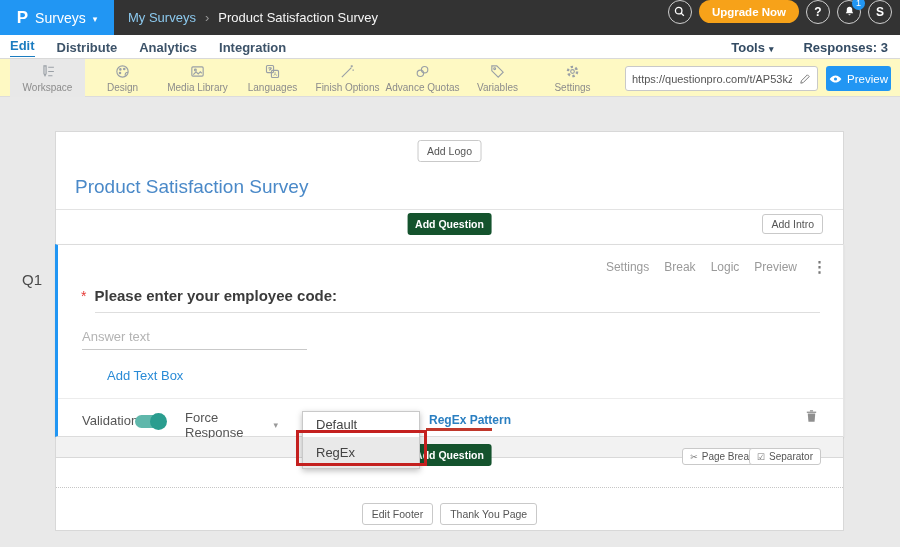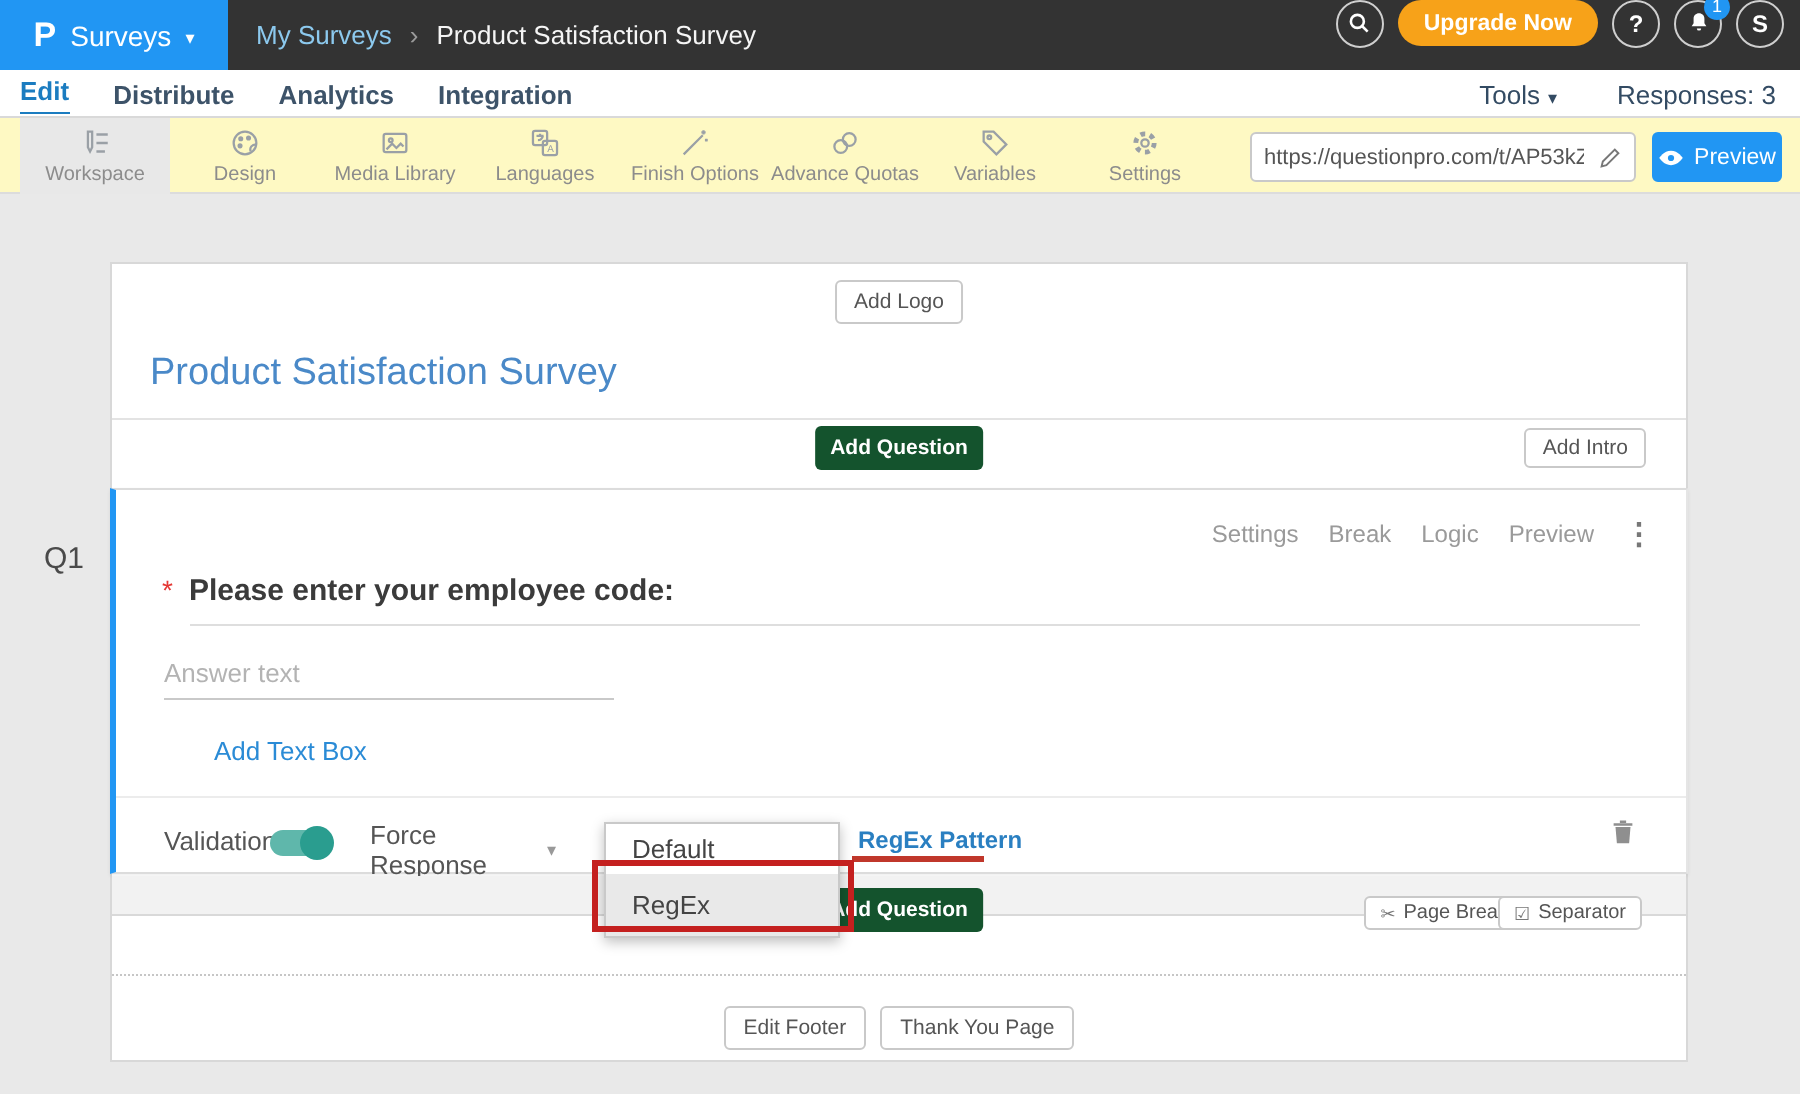--- a/index.html
+++ b/index.html
@@ -25,21 +25,21 @@
              color:#fff; font-size:11.5px; font-weight:700; font-family:inherit; cursor:pointer; }
   .badge { position:absolute; top:-4px; right:-5px; min-width:13px; height:13px; border-radius:7px;
            background:#2196f3; color:#fff; font-size:9px; display:flex; align-items:center; justify-content:center; }
 
   
   .navbar { position:absolute; left:0; top:35px; width:900px; height:24px; background:#fff; border-bottom:1px solid #d9d9d9; }
   .nav-tabs { position:absolute; left:10px; top:0; height:24px; display:flex; align-items:center; gap:22px; }
   .nav-tab { font-size:13px; font-weight:600; color:#3d5369; cursor:pointer; }
   .nav-tab.active { color:#1b7cc0; border-bottom:1px solid #1b7cc0; padding-bottom:3px; }
   .nav-right { position:absolute; right:12px; top:0; height:24px; display:flex; align-items:center; gap:30px; }
-  .nav-right .item { font-size:13px; font-weight:400; color:#334b63; cursor:pointer; }
+  .nav-right .item { font-size:13px; font-weight:700; color:#334b63; cursor:pointer; }
   .nav-right .caret { font-size:9px; color:#334b63; margin-left:4px; }
 
   
   .toolbar { position:absolute; left:0; top:59px; width:900px; height:38px; background:#fef9c3; border-bottom:1px solid #dcdcdc; }
   .tb-items { position:absolute; left:10px; top:0; height:38px; display:flex; }
   .tb-item { width:75px; height:38px; display:flex; flex-direction:column; align-items:center; justify-content:center;
              gap:2px; cursor:pointer; }
   .tb-item.active { background:#e8e8e8; }
   .tb-item svg { stroke:#9aa0a6; fill:none; stroke-width:1.6; }
   .tb-label { font-size:10px; color:#8c8c8c; white-space:nowrap; }

